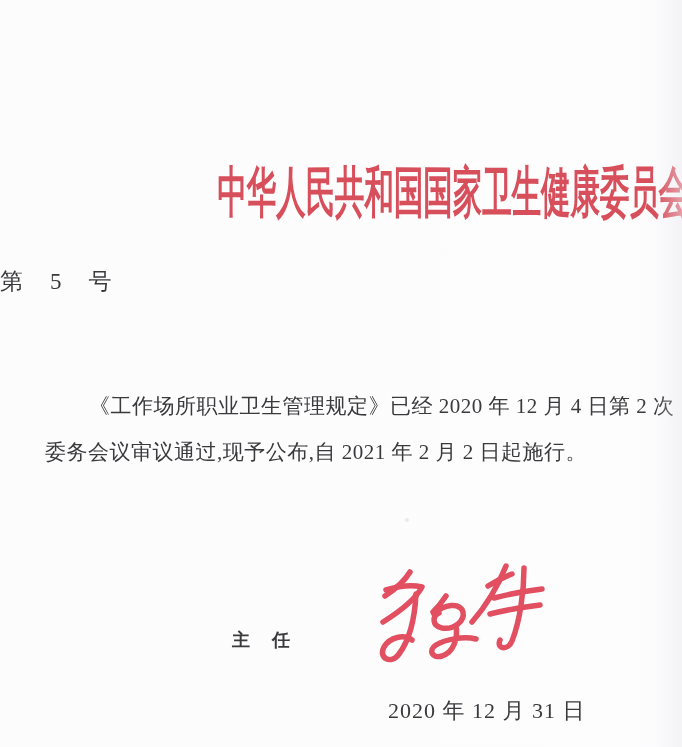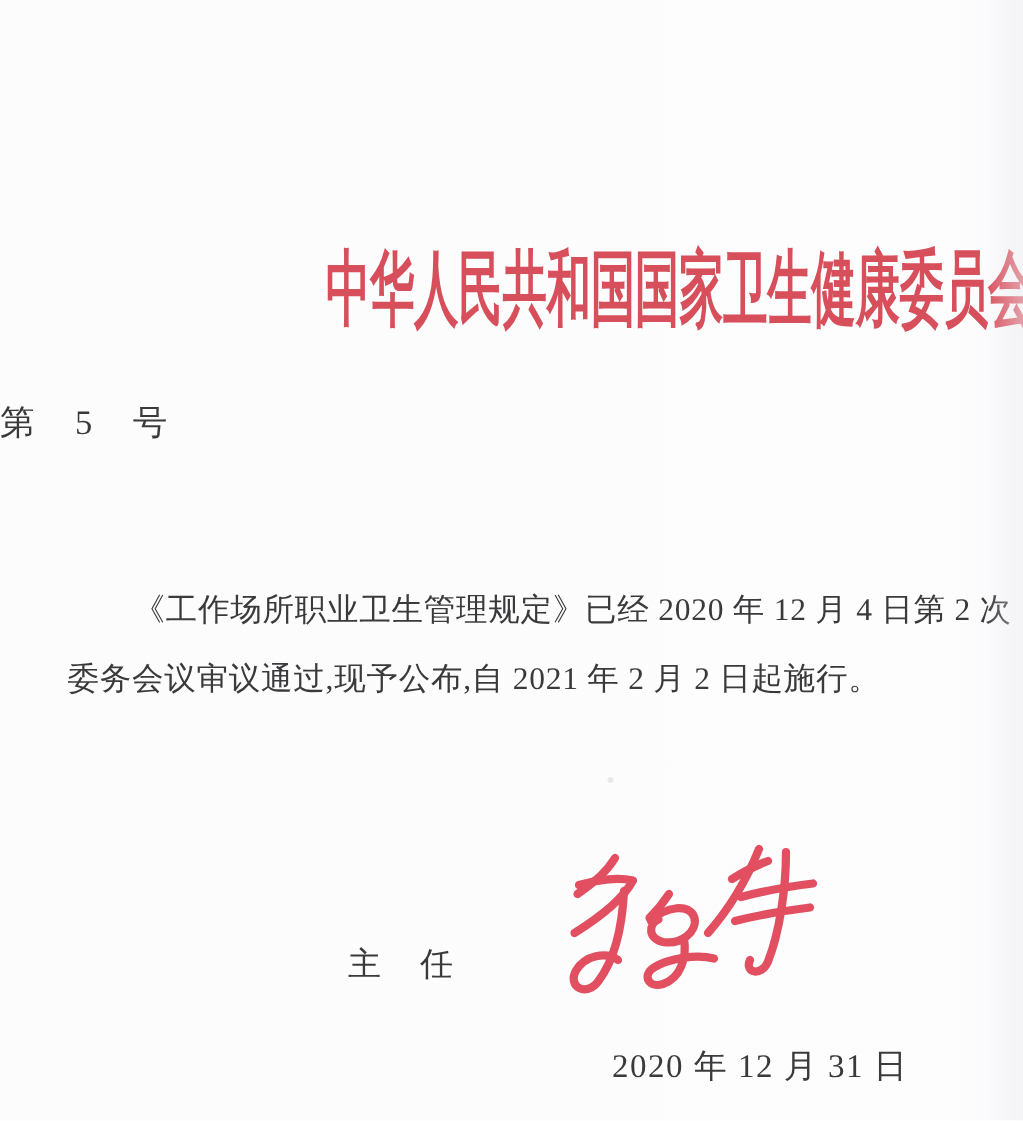--- a/index.html
+++ b/index.html
@@ -56,23 +56,24 @@
     margin: 0;
     white-space: nowrap;
   }
   .body-text p.indent {
     text-indent: 44px;
   }
   .signer {
     position: absolute;
     top: 628px;
     left: 232px;
-    font-size: 22px;
+    font-size: 18px;
     letter-spacing: 2px;
     color: var(--ink, #3a3a3d);
+    font-weight: bold;
   }
   .signature-svg {
     position: absolute;
     top: 546px;
     left: 366px;
     width: 200px;
     height: 122px;
   }
   .signature-svg path {
     fill: none;
@@ -81,21 +82,20 @@
     stroke-linecap: round;
     stroke-linejoin: round;
   }
   .date {
     position: absolute;
     top: 696px;
     left: 388px;
     font-size: 22px;
     letter-spacing: 1px;
     color: var(--ink, #3a3a3d);
-    margin-left: 20px;
   }
   .speck {
     position: absolute;
     top: 518px;
     left: 405px;
     width: 4px;
     height: 4px;
     border-radius: 50%;
     background: #e9e9ec;
   }

